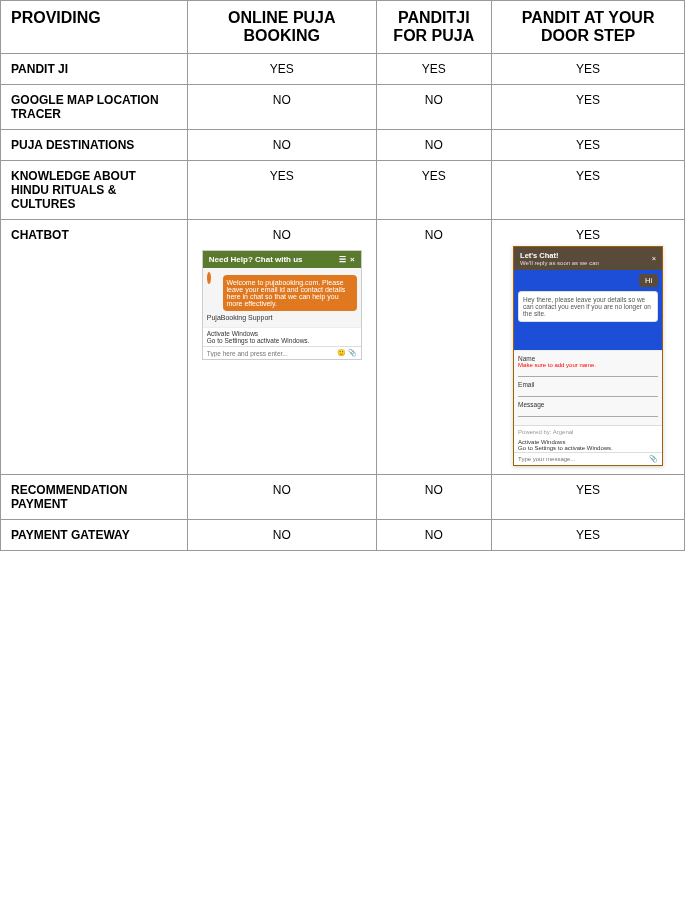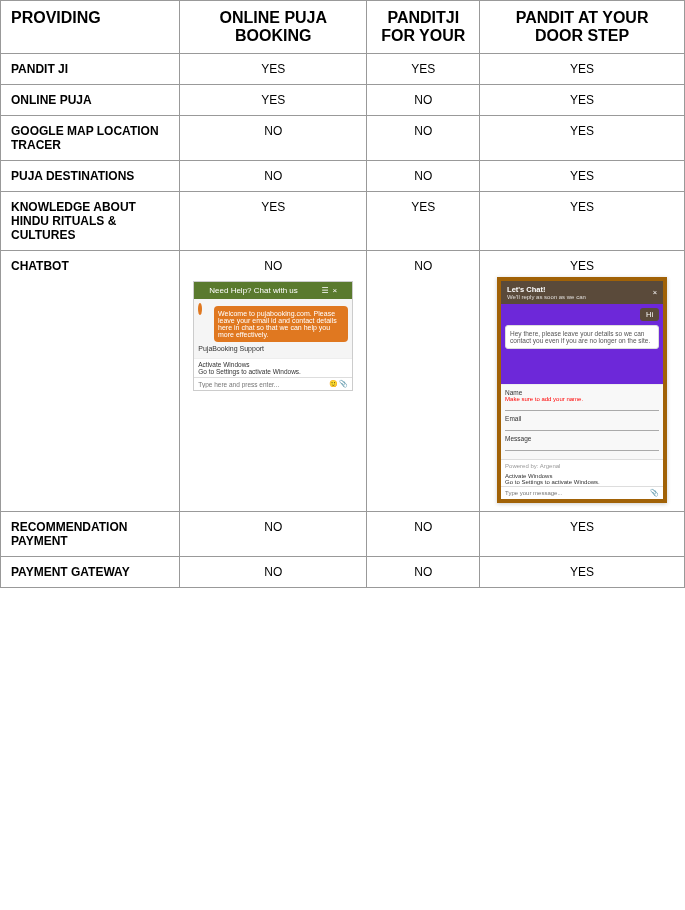--- a/index.html
+++ b/index.html
@@ -42,25 +42,26 @@
       background: #fff;
       border: 1px solid #ccc;
       width: 160px;
       margin: 0 auto;
       font-size: 8px;
       text-align: left;
     }
     .chatbot-widget-1 .chat-header {
       background: #5a7a2e;
       color: #fff;
-      padding: 4px 15px;
+      padding: 4px 6px;
       display: flex;
       justify-content: space-between;
       align-items: center;
       font-size: 8px;
+      font-weight: bold;
     }
     .chatbot-widget-1 .chat-header .close-btns {
       display: flex; gap: 4px;
     }
     .chatbot-widget-1 .chat-body {
       padding: 4px;
       background: #f5f5f5;
     }
     .chatbot-widget-1 .chat-bubble {
       background: #e07820;
@@ -104,38 +105,38 @@
     .chatbot-widget-1 .input-bar input {
       border: none;
       outline: none;
       font-size: 6.5px;
       flex: 1;
       color: #999;
     }
 
     .chatbot-widget-2 {
       background: #fff;
-      border: 4px solid #a16207;
-      width: 170px;
+      border: 1px solid #a16207;
+      width: 150px;
       margin: 0 auto;
       font-size: 8px;
       text-align: left;
       box-shadow: 0 1px 4px rgba(0,0,0,0.2);
     }
     .chatbot-widget-2 .chat2-header {
       background: #5a4a3a;
       color: #fff;
       padding: 4px 6px;
       display: flex;
       justify-content: space-between;
       align-items: center;
       font-size: 7.5px;
     }
     .chatbot-widget-2 .chat2-body {
-      background: #6d28d9;
+      background: #1d4ed8;
       padding: 4px;
       min-height: 80px;
     }
     .chatbot-widget-2 .hi-bubble {
       background: #5a4a3a;
       color: #fff;
       padding: 2px 6px;
       border-radius: 3px;
       font-size: 7.5px;
       float: right;
@@ -203,40 +204,34 @@
     .clearfix::after { content:''; display:block; clear:both; }
   </style>
 </head>
 <body>
 
 <table class="comparison-table">
   <thead>
     <tr>
       <th class="feature-header">PROVIDING</th>
       <th>ONLINE PUJA BOOKING</th>
-      <th>PANDITJI FOR YOUR</th>
+      <th>PANDITJI FOR PUJA</th>
       <th>PANDIT AT YOUR DOOR STEP</th>
     </tr>
   </thead>
   <tbody>
 
     <tr>
       <td class="feature-col">PANDIT JI</td>
       <td class="cell-value">YES</td>
       <td class="cell-value">YES</td>
       <td class="cell-value">YES</td>
     </tr>
 
 
-    <tr>
-      <td class="feature-col">ONLINE PUJA</td>
-      <td class="cell-value">YES</td>
-      <td class="cell-value">NO</td>
-      <td class="cell-value">YES</td>
-    </tr>
 
     <tr>
       <td class="feature-col">GOOGLE MAP LOCATION TRACER</td>
       <td class="cell-value">NO</td>
       <td class="cell-value">NO</td>
       <td class="cell-value">YES</td>
     </tr>
 
     <tr>
       <td class="feature-col">PUJA DESTINATIONS</td>

